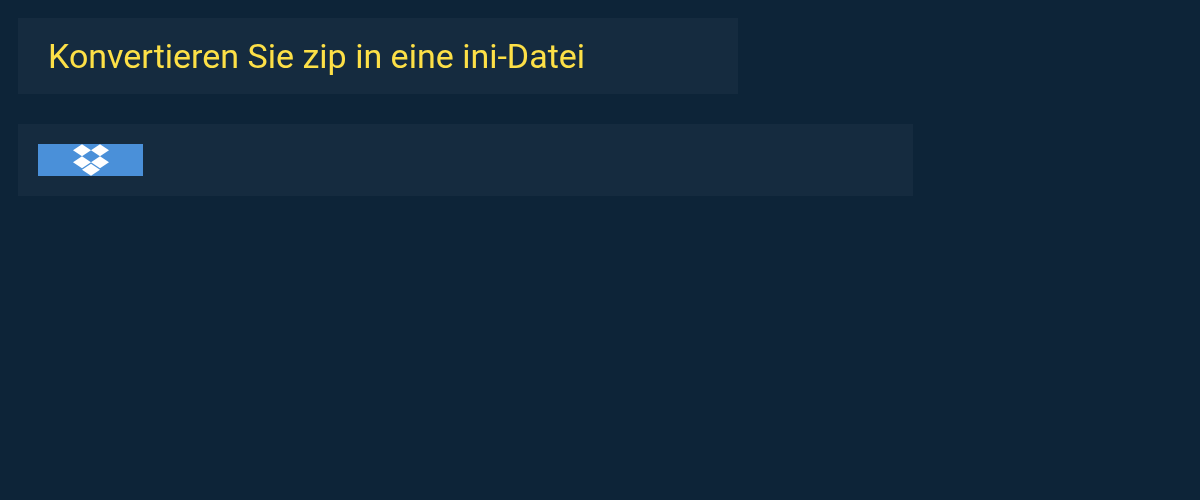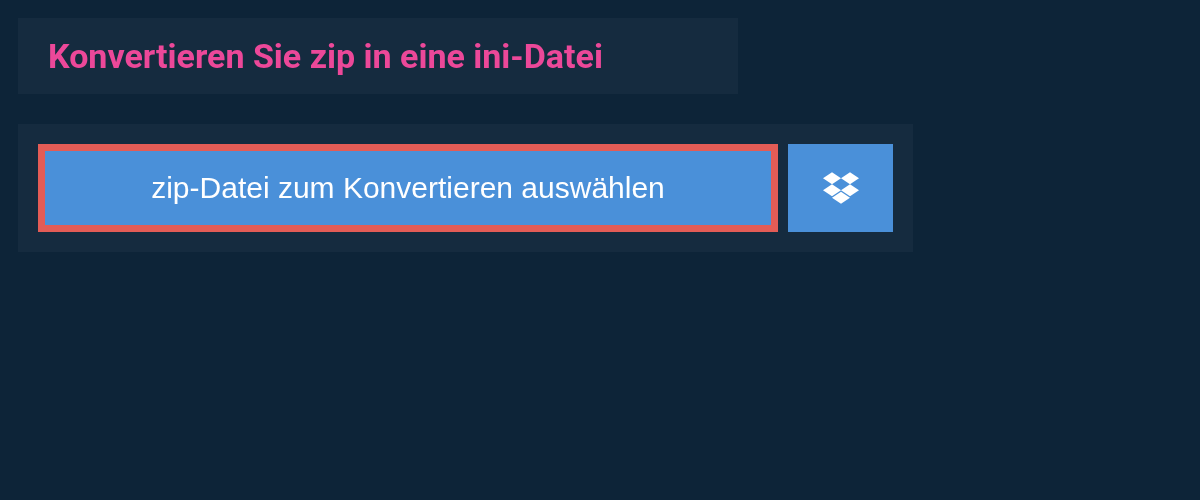--- a/index.html
+++ b/index.html
@@ -18,23 +18,23 @@
     
     .header-bar {
       background-color: #152b3f;
       padding: 18px 30px;
       margin: 18px 0 0 18px;
       display: inline-block;
       width: 720px;
     }
     
     .header-title {
-      color: #ec4899;
+      color: #fde047;
       font-size: 34px;
-      font-weight: 700;
+      font-weight: 400;
     }
     
     .upload-panel {
       background-color: #152b3f;
       margin-left: 18px;
       margin-top: 30px;
       padding: 20px;
       width: 895px;
       display: flex;
       gap: 10px;
@@ -73,23 +73,20 @@
 </head>
 <body>
 
 
 
 <div class="header-bar">
   <h1 class="header-title">Konvertieren Sie zip in eine ini-Datei</h1>
 </div>
 
 <div class="upload-panel">
-  <button class="select-file-button">
-    <span>zip-Datei zum Konvertieren auswählen</span>
-  </button>
   <button class="dropbox-button">
     <svg class="dropbox-icon" viewBox="0 0 48 42" fill="#ffffff">
       <path d="M12 0 L24 8 L12 16 L0 8 Z"></path>
       <path d="M36 0 L48 8 L36 16 L24 8 Z"></path>
       <path d="M12 16 L24 24 L12 32 L0 24 Z"></path>
       <path d="M36 16 L48 24 L36 32 L24 24 Z"></path>
       <path d="M12 34 L24 26 L36 34 L24 42 Z"></path>
     </svg>
   </button>
 </div>

